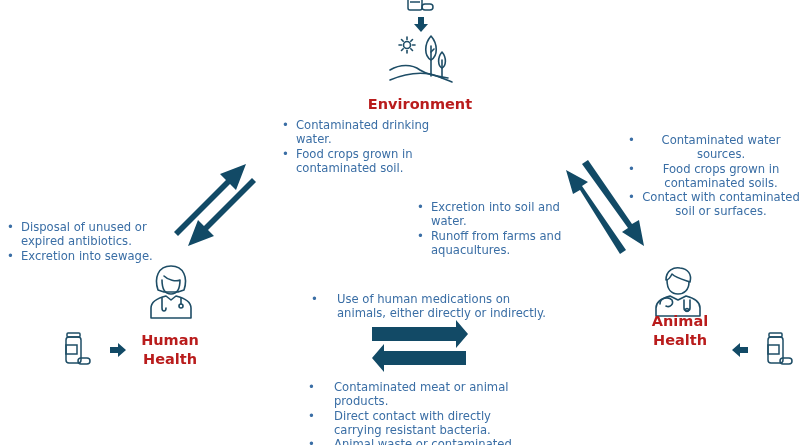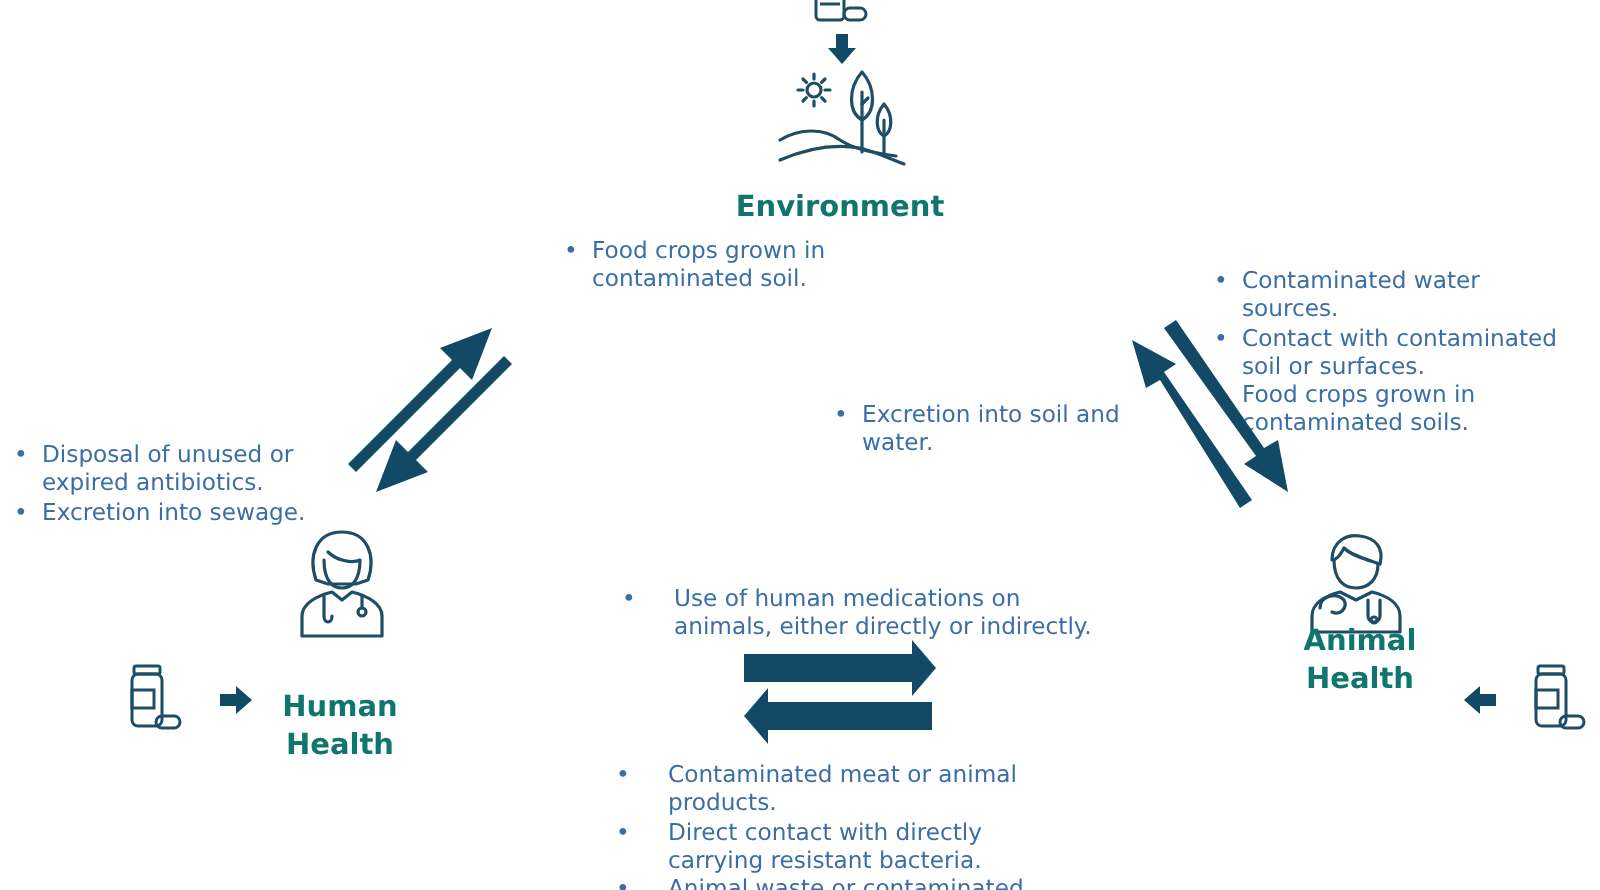--- a/index.html
+++ b/index.html
@@ -2,21 +2,21 @@
 <html><head>
 <meta charset="utf-8">
 <style>
   html, body { margin: 0; padding: 0; }
   body {
     width: 800px; height: 445px; overflow: hidden; position: relative;
     background: #ffffff;
     font-family: "Liberation Sans", "DejaVu Sans", sans-serif;
   }
   .node-title {
-    position: absolute; font-weight: bold; color: #0f766e;
+    position: absolute; font-weight: bold; color: #b91c1c;
     font-family: "DejaVu Sans", "Liberation Sans", sans-serif;
     font-size: 14.5px; line-height: 19px; text-align: center;
   }
   ul.bullets {
     position: absolute; margin: 0; padding: 0; list-style: none;
     color: #3a6ea5; font-size: 11.6px; line-height: 14.3px;
     font-family: "DejaVu Sans", "Liberation Sans", sans-serif;
   }
   ul.bullets li { position: relative; padding-left: 14px; }
   ul.bullets li::before {
@@ -58,36 +58,38 @@
     <path d="M54 18 C49 24 50 32 54 34 C58 32 59 24 54 18 Z"></path>
     <line x1="54" y1="26" x2="54" y2="44"></line>
 
     <path d="M2 36 C12 30 24 30 32 36 C38 40 46 42 60 44"></path>
     <path d="M2 46 C16 40 30 38 42 40 C50 42 56 45 64 48"></path>
   </g>
 </svg>
 <div class="node-title" style="left:360px;top:95px;width:120px;">Environment</div>
 
 <ul class="bullets" style="left:282px;top:118px;width:160px;">
+  <li>Contaminated drinking water.</li>
   <li>Food crops grown in contaminated soil.</li>
 </ul>
 
-<ul class="bullets" style="left:607px;top:133px;width:172px;">
+<ul class="bullets" style="left:628px;top:133px;width:172px;text-align:center;">
   <li>Contaminated water sources.</li>
+  <li>Food crops grown in contaminated soils.</li>
   <li>Contact with contaminated soil or surfaces.</li>
-  <li>Food crops grown in contaminated soils.</li>
 </ul>
 
 <ul class="bullets" style="left:7px;top:220px;width:160px;">
   <li>Disposal of unused or expired antibiotics.</li>
   <li>Excretion into sewage.</li>
 </ul>
 
 <ul class="bullets" style="left:417px;top:200px;width:150px;">
   <li>Excretion into soil and water.</li>
+  <li>Runoff from farms and aquacultures.</li>
 </ul>
 
 <svg style="left:0;top:0;" width="800" height="445">
   <g fill="#124a66">
 
     <polygon points="174,232 226,180 220,174 246,164 236,190 230,184 178,236"></polygon>
 
     <polygon points="256,182 208,230 214,236 188,246 198,220 204,226 252,178"></polygon>
 
     <polygon points="620,254 580,190 573,194 566,170 588,182 582,186 626,250"></polygon>
@@ -110,21 +112,21 @@
   <g fill="none" stroke="#1e4d66" stroke-width="1.5">
     <rect x="3" y="1" width="13" height="4" rx="1"></rect>
     <rect x="2" y="5" width="15" height="26" rx="3"></rect>
     <rect x="2" y="13" width="11" height="9"></rect>
     <rect x="14" y="26" width="12" height="6" rx="3"></rect>
   </g>
 </svg>
 <svg style="left:110px;top:343px;" width="16" height="14" viewBox="0 0 16 14">
   <path d="M0 4 H8 V0 L16 7 L8 14 V10 H0 Z" fill="#124a66"></path>
 </svg>
-<div class="node-title" style="left:130px;top:345px;width:80px;">
+<div class="node-title" style="left:130px;top:331px;width:80px;">
   <div>Human</div>
   <div>Health</div>
 </div>
 
 <svg style="left:650px;top:266px;" width="52" height="52" viewBox="0 0 52 52">
   <g fill="none" stroke="#1e4d66" stroke-width="1.6" stroke-linecap="round" stroke-linejoin="round">
     <path d="M16 14 C16 4 24 1 30 2 C38 3 42 8 40 16 C34 14 26 12 22 8 C20 12 18 14 16 14 Z"></path>
     <path d="M17 14 C17 24 22 28 28 28 C34 28 39 24 39 16"></path>
     <path d="M6 50 V42 C6 36 12 32 20 30 L28 34 L36 30 C44 32 50 36 50 42 V50 Z"></path>
     <path d="M10 38 C10 32 18 30 22 34 C24 38 20 42 16 40"></path>

